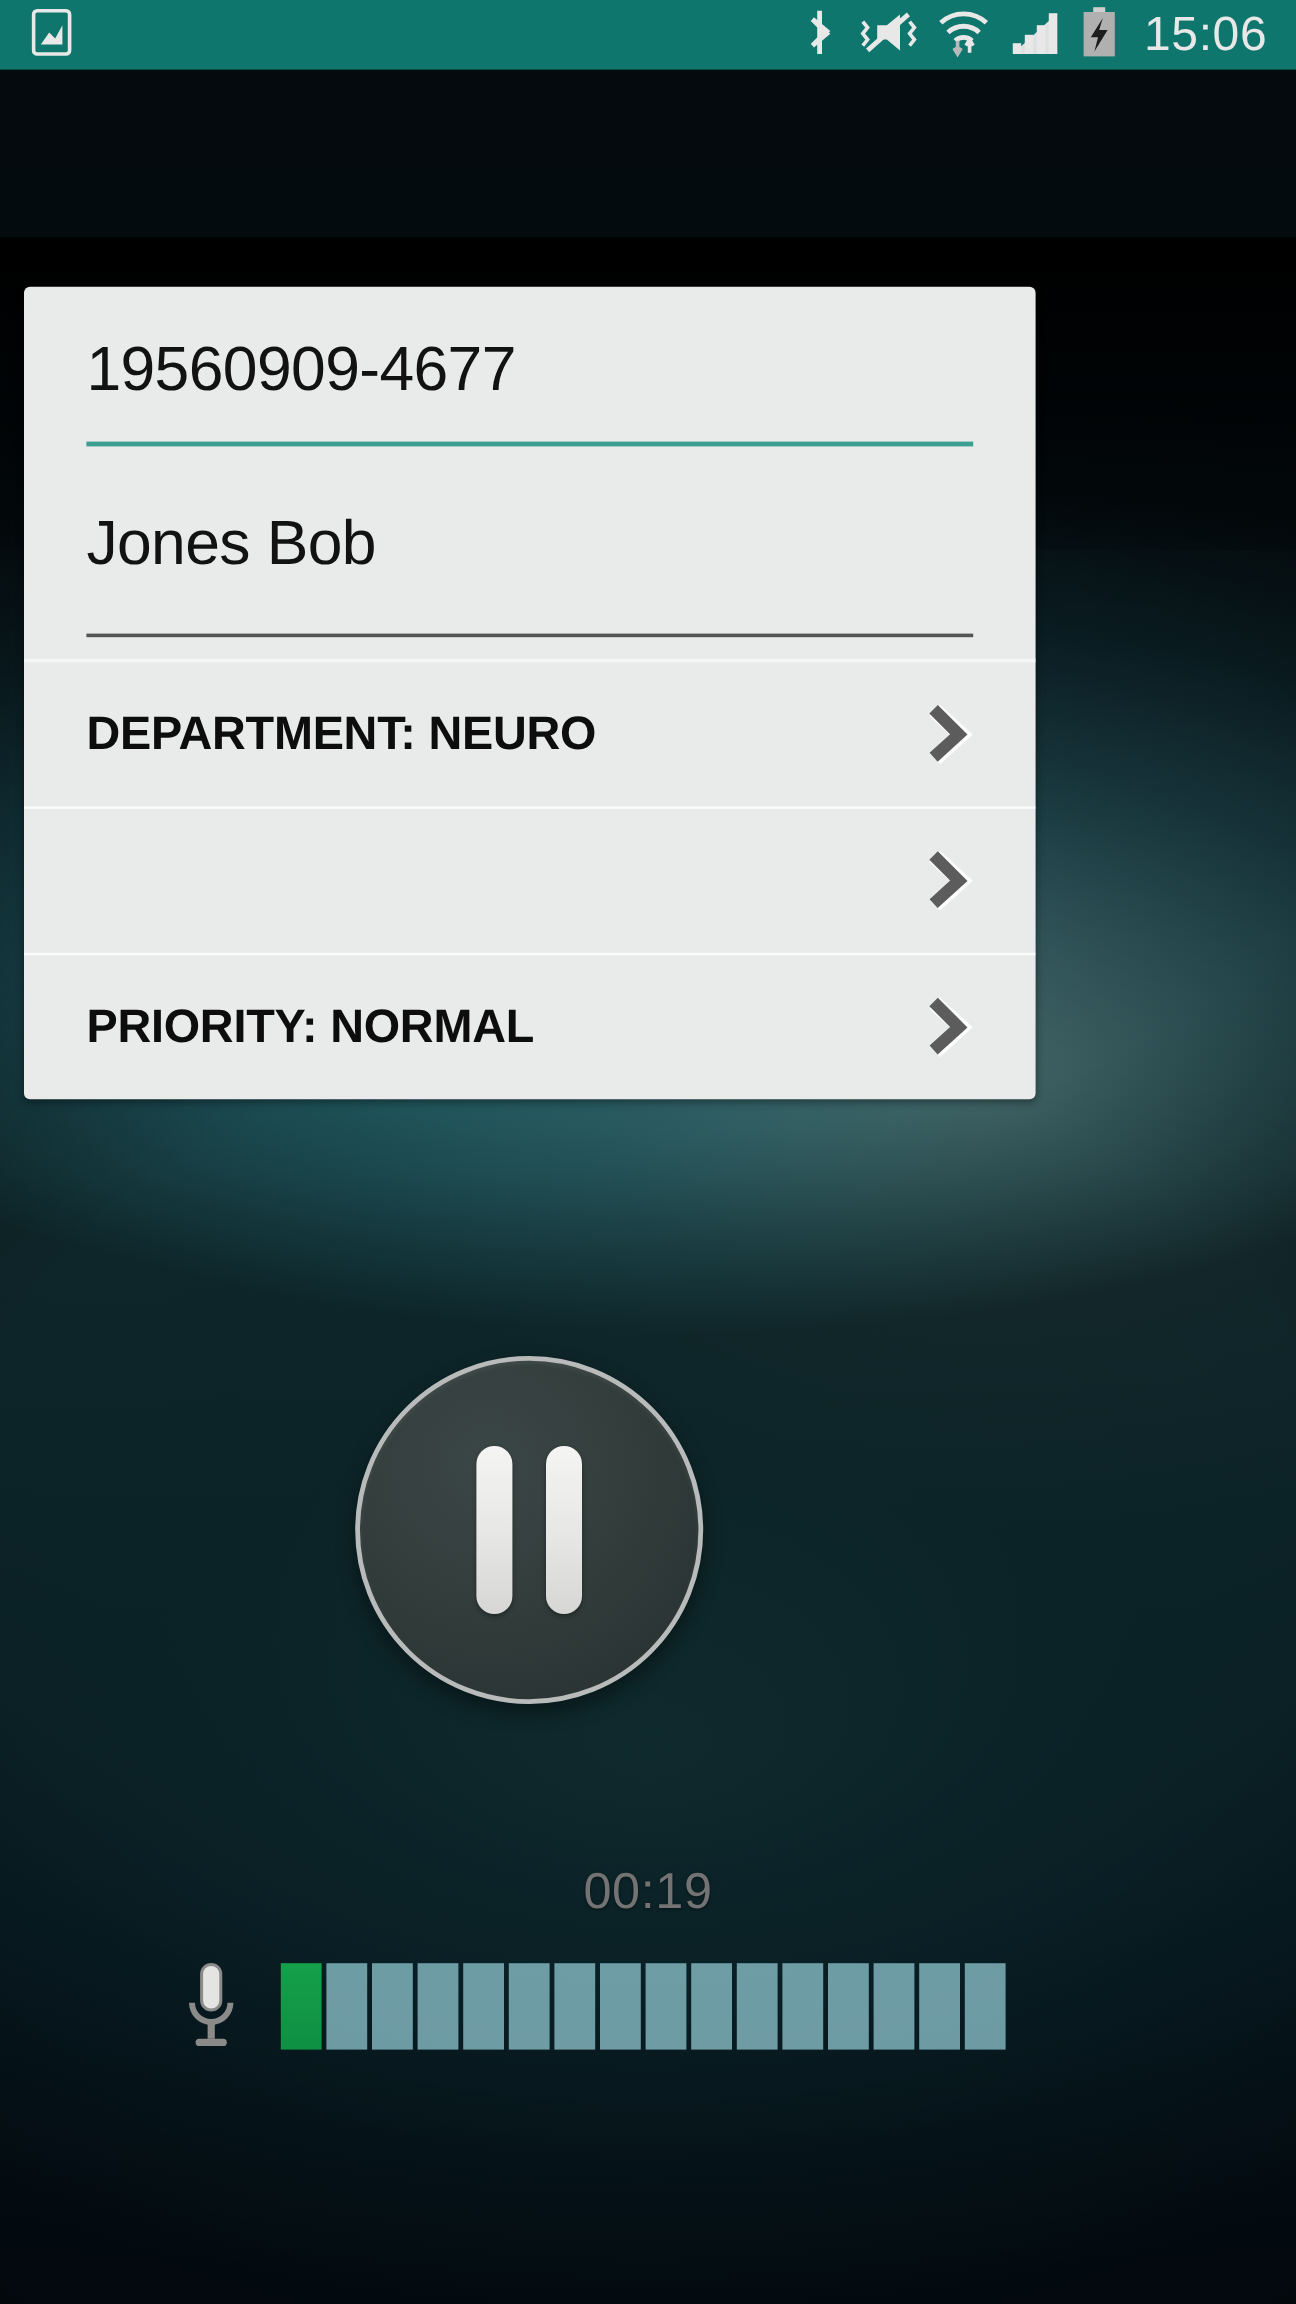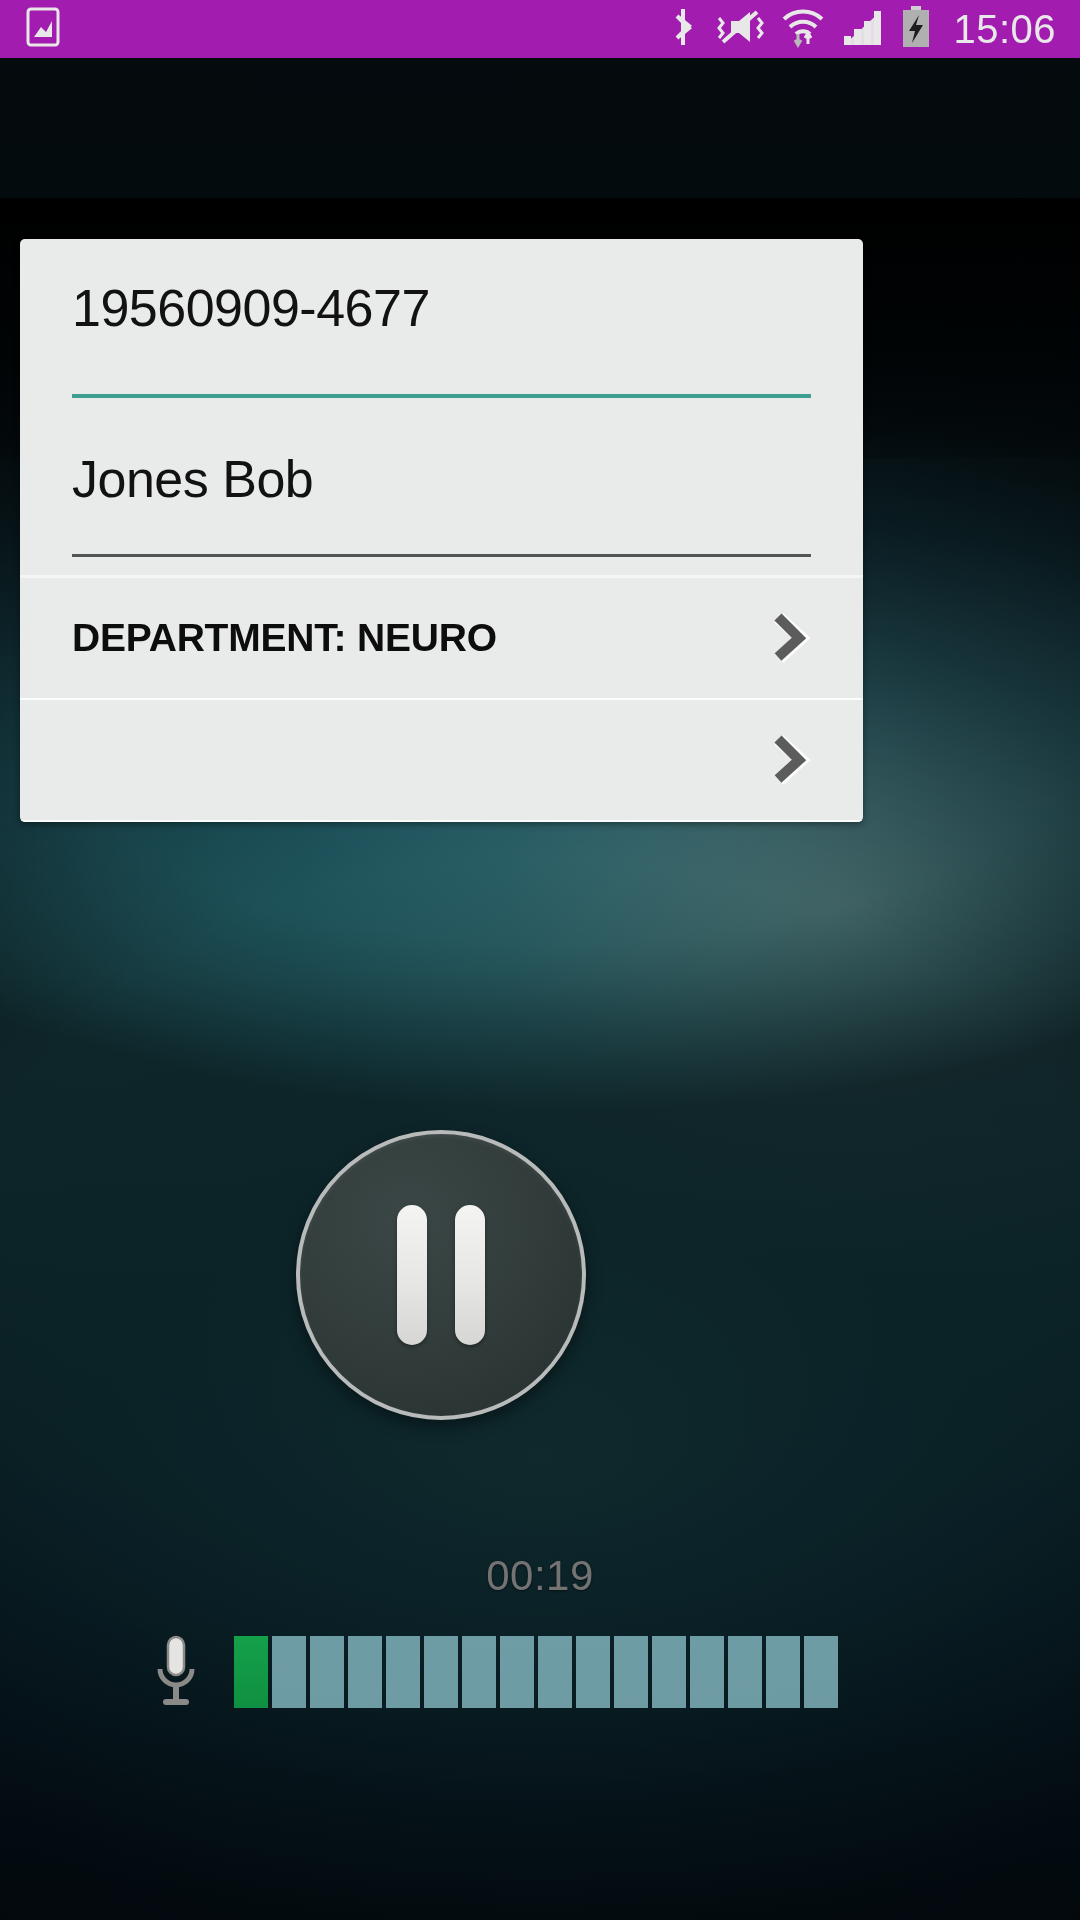--- a/index.html
+++ b/index.html
@@ -34,21 +34,21 @@
   .wall-vign {
     position:absolute; left:0; top:198px; width:1080px; height:1722px;
     background:
       radial-gradient(ellipse 1250px 900px at 50% 62%, rgba(0,0,0,0) 45%, rgba(0,0,0,0.30) 80%, rgba(0,0,0,0.55) 100%);
     pointer-events:none;
   }
 
   
   .statusbar {
     position:absolute; left:0; top:0; width:1080px; height:58px;
-    background:#a21caf; display:flex; align-items:center;
+    background:#0f766e; display:flex; align-items:center;
   }
   .sb-left { padding-left:26px; display:flex; align-items:center; }
   .sb-right {
     margin-left:auto; display:flex; align-items:center;
     padding-right:24px; gap:15px;
   }
   .sb-time {
     color:#e8e8e8; font-size:40px; letter-spacing:0.5px;
     font-family:"Liberation Sans", sans-serif; margin-left:6px;
   }
@@ -83,21 +83,21 @@
     box-shadow:0 2px 7px rgba(0,0,0,0.42);
     overflow:hidden;
   }
   .field {
     padding:0 52px; position:relative;
   }
   .field-val {
     font-size:52px; color:#121212; letter-spacing:-0.5px;
     padding-top:36px; padding-bottom:48px; line-height:1.05;
   }
-  .f1 { padding-top:42px; padding-bottom:58px; }
+  .f1 { padding-top:42px; padding-bottom:32px; }
   .underline { height:4px; margin:0 0 0 0; }
   .ul-active  { background:#3d9e92; }
   .ul-normal  { background:#545454; height:3px; }
   .f1-gap { height:18px; }
   .f2-gap { height:18px; }
 
   .row-sep { height:2px; background:#fbfcfc; }
   .row-sep-top { height:3px; background:#f4f5f5; }
 
   .row {
@@ -243,20 +243,29 @@
       <span class="chev">
         <svg width="44" height="52" viewBox="0 0 44 52">
           <path d="M12 6 L34 26 L12 46" fill="none" stroke="#fdfdfd" stroke-width="13" stroke-linejoin="miter" stroke-linecap="butt"></path>
           <path d="M11 5 L32 26 L11 45" fill="none" stroke="#5c5c5c" stroke-width="10" stroke-linejoin="miter" stroke-linecap="butt"></path>
         </svg>
       </span>
     </div>
 
     <div class="row-sep"></div>
 
+    <div class="row">
+      <span class="row-label">PRIORITY: NORMAL</span>
+      <span class="chev">
+        <svg width="44" height="52" viewBox="0 0 44 52">
+          <path d="M12 6 L34 26 L12 46" fill="none" stroke="#fdfdfd" stroke-width="13" stroke-linejoin="miter" stroke-linecap="butt"></path>
+          <path d="M11 5 L32 26 L11 45" fill="none" stroke="#5c5c5c" stroke-width="10" stroke-linejoin="miter" stroke-linecap="butt"></path>
+        </svg>
+      </span>
+    </div>
 
   </div>
 
   <div class="rec-btn">
     <span class="pause-bar"></span>
     <span class="pause-bar"></span>
   </div>
 
   <div class="timer">00:19</div>
 

